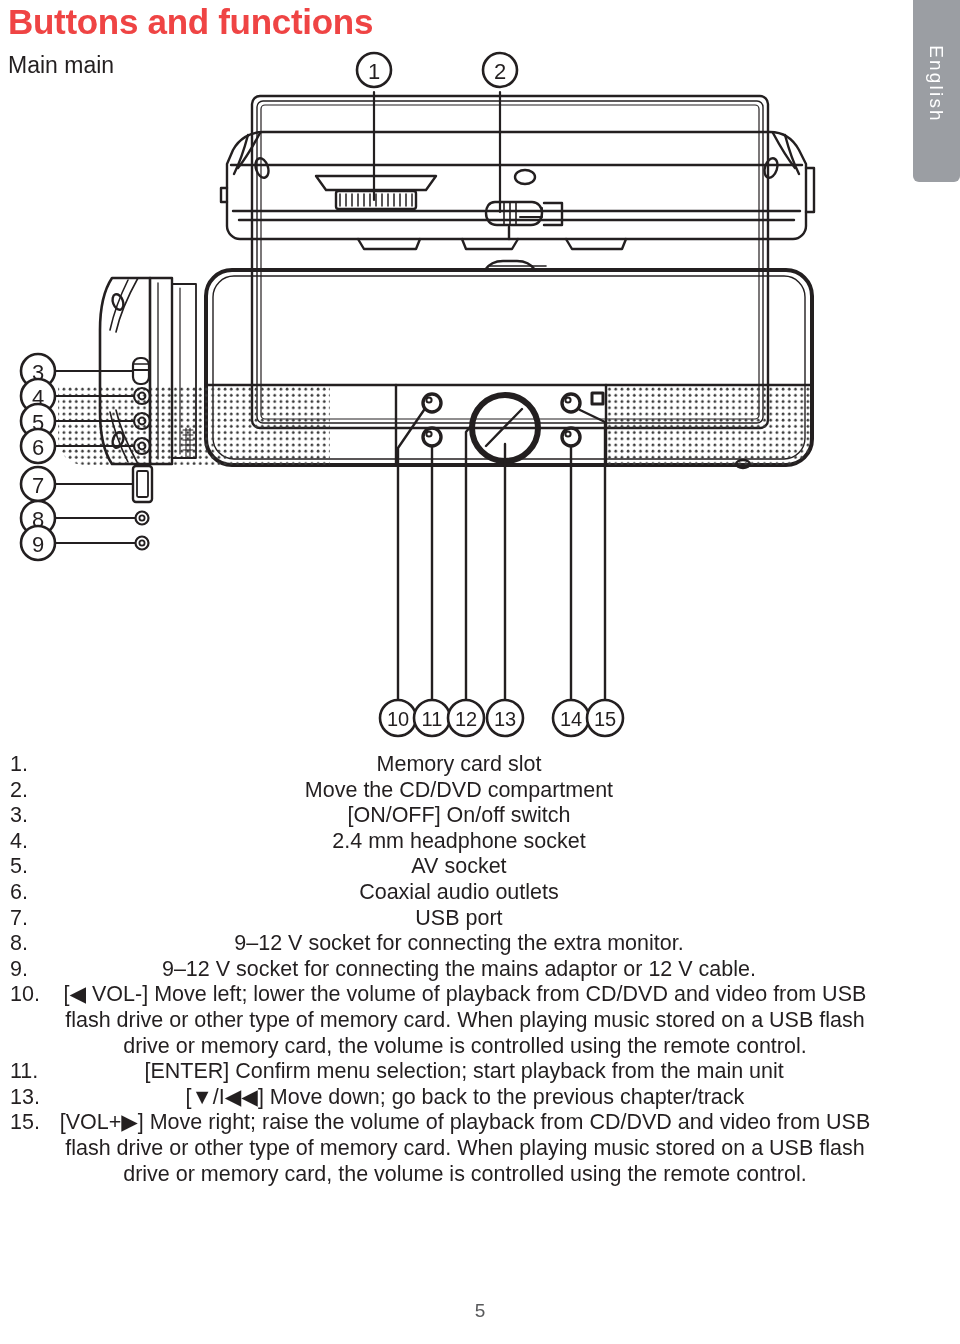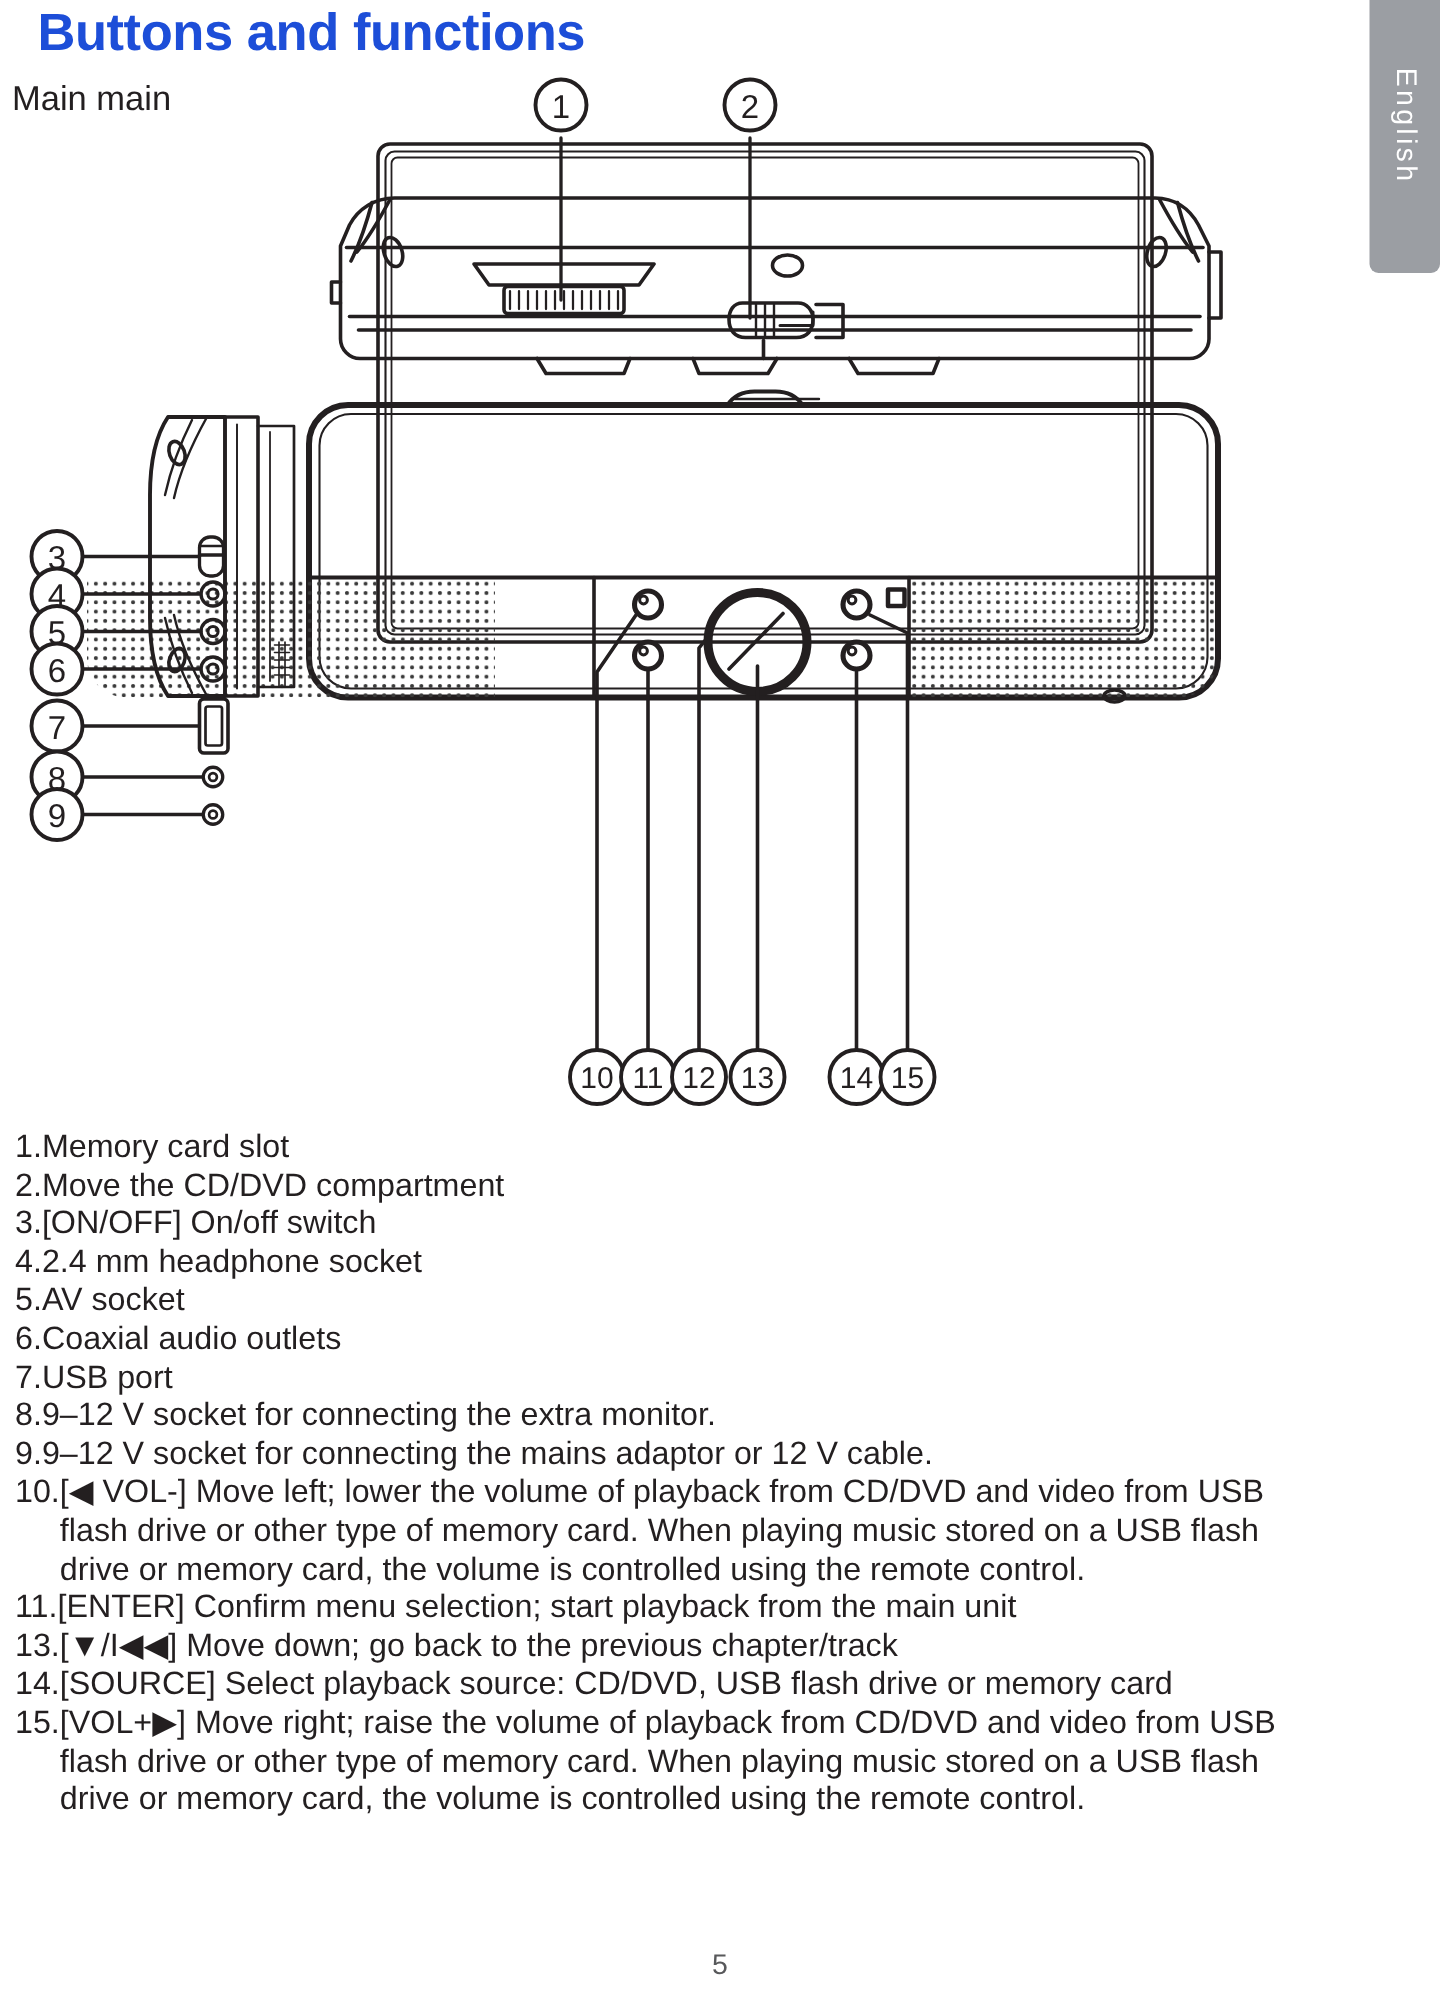--- a/index.html
+++ b/index.html
@@ -14,26 +14,26 @@
     position: relative;
     overflow: hidden;
     font-family: "Liberation Sans", sans-serif;
     color: #231f20;
     -webkit-font-smoothing: antialiased;
   }
 
   
   .page-title {
     position: absolute;
-    left: 25px;
+    left: 8px;
     top: 2px;
     font-size: 35px;
     font-weight: bold;
     letter-spacing: -0.3px;
-    color: #1d4ed8;
+    color: #ef4444;
     white-space: nowrap;
   }
   .section-label {
     position: absolute;
     left: 8px;
     top: 52px;
     font-size: 23px;
     font-weight: normal;
     color: #231f20;
     white-space: nowrap;
@@ -89,20 +89,21 @@
     align-items: flex-start;
   }
   .instr-num {
     flex: 0 0 auto;
     text-align: left;
     white-space: nowrap;
   }
   .instr-text {
     flex: 1 1 auto;
     text-indent: 0;
+    text-align: center;
   }
 
   
   .page-number {
     position: absolute;
     left: 0;
     top: 1300px;
     width: 960px;
     text-align: center;
     font-size: 19px;
@@ -428,22 +429,18 @@
     </div>
     <div class="instr-row">
       <div class="instr-num">11.</div>
       <div class="instr-text">[ENTER] Confirm menu selection; start playback from the main unit</div>
     </div>
     <div class="instr-row">
       <div class="instr-num">13.</div>
       <div class="instr-text">[▼/I◀◀] Move down; go back to the previous chapter/track</div>
     </div>
     <div class="instr-row">
-      <div class="instr-num">14.</div>
-      <div class="instr-text">[SOURCE] Select playback source: CD/DVD, USB flash drive or memory card</div>
-    </div>
-    <div class="instr-row">
       <div class="instr-num">15.</div>
       <div class="instr-text">[VOL+▶] Move right; raise the volume of playback from CD/DVD and video from USB flash drive or other type of memory card. When playing music stored on a USB flash drive or memory card, the volume is controlled using the remote control.</div>
     </div>
   </div>
 
 <div class="page-number">5</div>
 
 </body></html>

